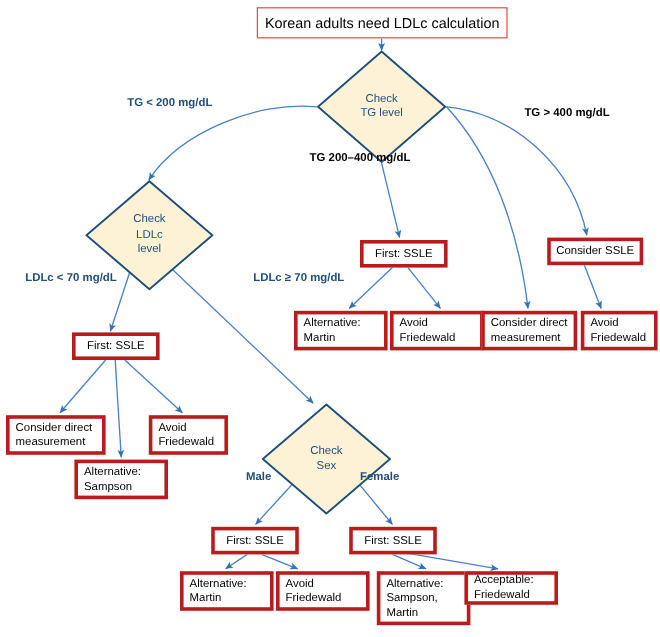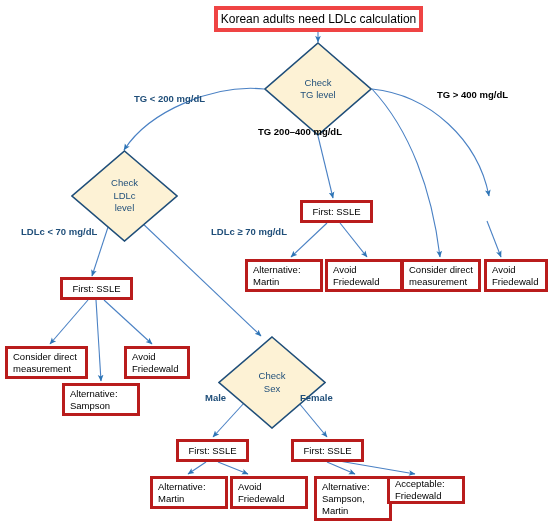--- a/index.html
+++ b/index.html
@@ -48,21 +48,21 @@
   .box.left {
     align-items: flex-start;
     text-align: left;
   }
   .box .line {
     white-space: nowrap;
   }
   .box.title-box {
     font-size: 12px;
     line-height: 15px;
-    border: 4px solid #ef4444;
+    border: 1px solid #ef4444;
   }
   
   .diamond {
     z-index: 3;
     display: flex;
     align-items: center;
     justify-content: center;
   }
   .diamond .diamond-shape {
     position: absolute;
@@ -191,20 +191,23 @@
   <div class="node box left" style="left:245px; top:259px; width:78px; height:33px;">
     <span class="line">Alternative:</span>
     <span class="line">Martin</span>
   </div>
 
   <div class="node box left" style="left:325px; top:259px; width:78px; height:33px;">
     <span class="line">Avoid</span>
     <span class="line">Friedewald</span>
   </div>
 
+  <div class="node box center" style="left:456px; top:198px; width:80px; height:23px;">
+    <span class="line">Consider SSLE</span>
+  </div>
 
   <div class="node box left" style="left:401px; top:259px; width:80px; height:33px;">
     <span class="line">Consider direct</span>
     <span class="line">measurement</span>
   </div>
 
   <div class="node box left" style="left:484px; top:259px; width:64px; height:33px;">
     <span class="line">Avoid</span>
     <span class="line">Friedewald</span>
   </div>
@@ -250,21 +253,21 @@
     <span class="line">Alternative:</span>
     <span class="line">Sampson,</span>
     <span class="line">Martin</span>
   </div>
 
   <div class="node box left" style="left:387px; top:476px; width:78px; height:28px;">
     <span class="line">Acceptable:</span>
     <span class="line">Friedewald</span>
   </div>
 
-  <div class="edge-label" style="left:106px; top:93px;margin-left:28px;">TG &lt; 200 mg/dL</div>
+  <div class="edge-label" style="left:106px; top:80px;">TG &lt; 200 mg/dL</div>
 
   <div class="edge-label black" style="left:258px; top:126px;">TG 200–400 mg/dL</div>
 
   <div class="edge-label black" style="left:437px; top:89px;">TG &gt; 400 mg/dL</div>
 
   <div class="edge-label" style="left:21px; top:226px;">LDLc &lt; 70 mg/dL</div>
 
   <div class="edge-label" style="left:166px; top:226px;padding-left:45px;">LDLc ≥ 70 mg/dL</div>
 
   <div class="edge-label" style="left:205px; top:392px;">Male</div>

